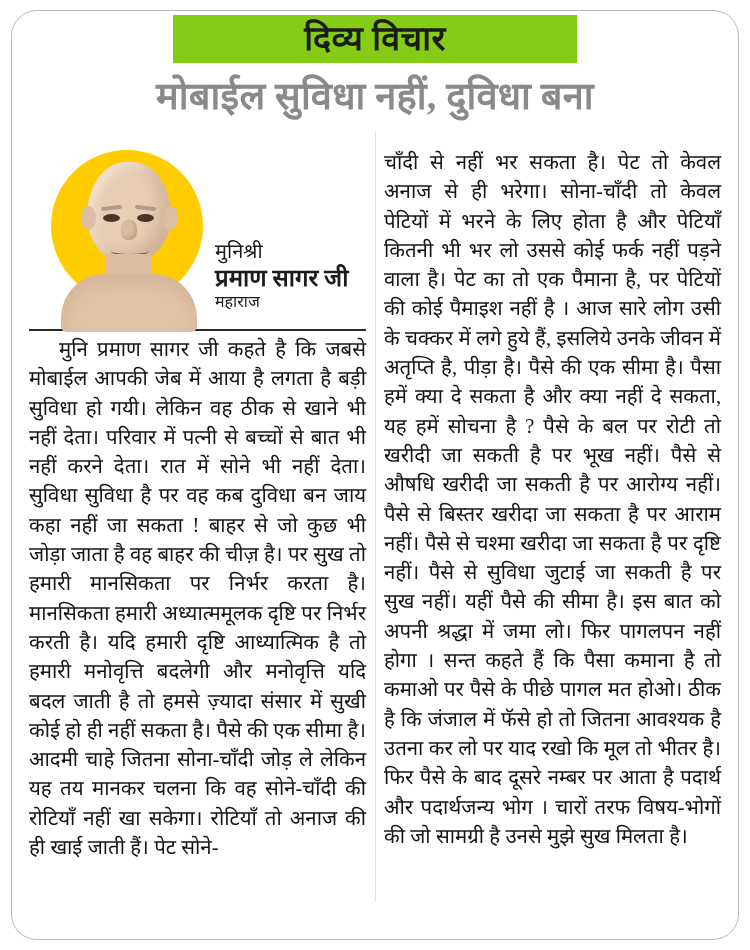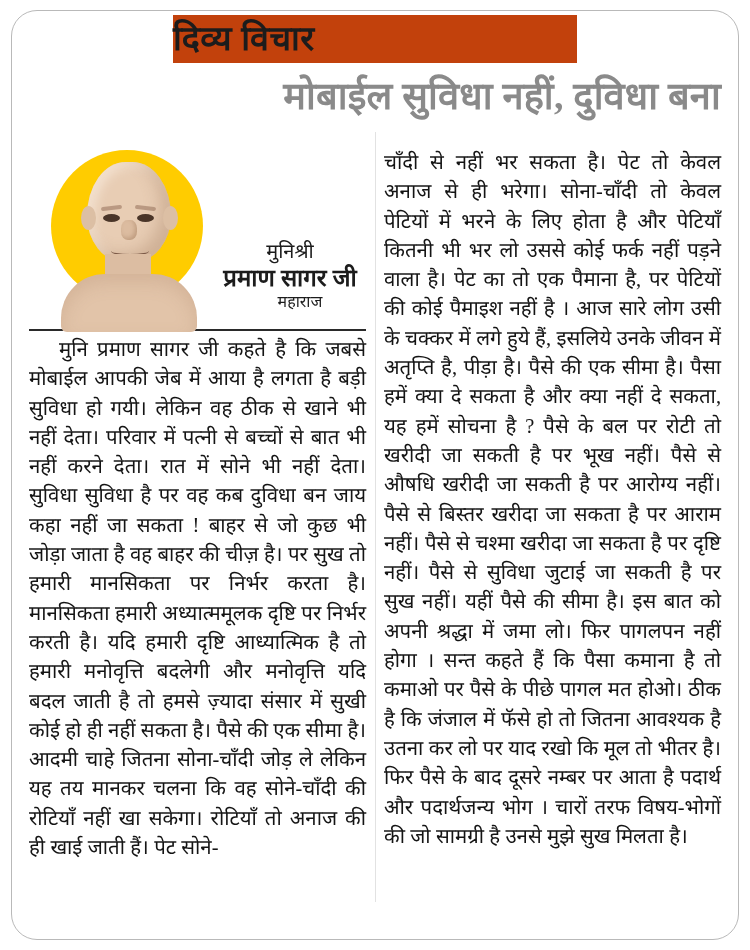--- a/index.html
+++ b/index.html
@@ -43,35 +43,36 @@
     width: 728px;
     height: 930px;
     box-sizing: border-box;
     padding: 0 18px;
   }
 
   
   .masthead-band {
     width: 404px;
     margin: 5px auto 0 auto;
-    background: #c2410c;
+    background: #84cc16;
+    text-align: center;
     padding: 4px 0 5px 0;
     box-sizing: border-box;
   }
   .masthead-band .kicker {
     font-family: "Liberation Serif", "DejaVu Serif", serif;
     font-size: 34px;
     line-height: 1.16;
     font-weight: 700;
     color: #1c1c1c;
     letter-spacing: 0.5px;
   }
 
   .headline {
-    text-align: right;
+    text-align: center;
     font-family: "Liberation Serif", "DejaVu Serif", serif;
     font-weight: 700;
     font-size: 38px;
     line-height: 1.12;
     color: #8a8a8a;
     margin-top: 12px;
     letter-spacing: 0.2px;
     white-space: nowrap;
   }
 
@@ -200,38 +201,37 @@
     border-radius: 44px 44px 6px 6px;
     background: #e2c4a9;
     box-shadow: inset 0 8px 18px rgba(160,120,90,0.22);
   }
 
   .portrait-caption {
     position: absolute;
     left: 186px;
     top: 92px;
     width: 150px;
-    text-align: center;
+    text-align: left;
     color: #1c1c1c;
   }
   .portrait-caption .cap-1 {
     font-size: 20px;
     line-height: 1.18;
     font-weight: 400;
   }
   .portrait-caption .cap-2 {
     font-size: 24px;
     line-height: 1.18;
     font-weight: 700;
   }
   .portrait-caption .cap-3 {
     font-size: 16px;
     line-height: 1.2;
     font-weight: 400;
-    margin-left: 20px;
   }
 
   .rule-under-caption {
     border-top: 2px solid #2a2a2a;
     margin: 3px 0 4px 0;
   }
 
   .body-text {
     font-family: "Liberation Serif", "DejaVu Serif", serif;
     font-size: 20.4px;

